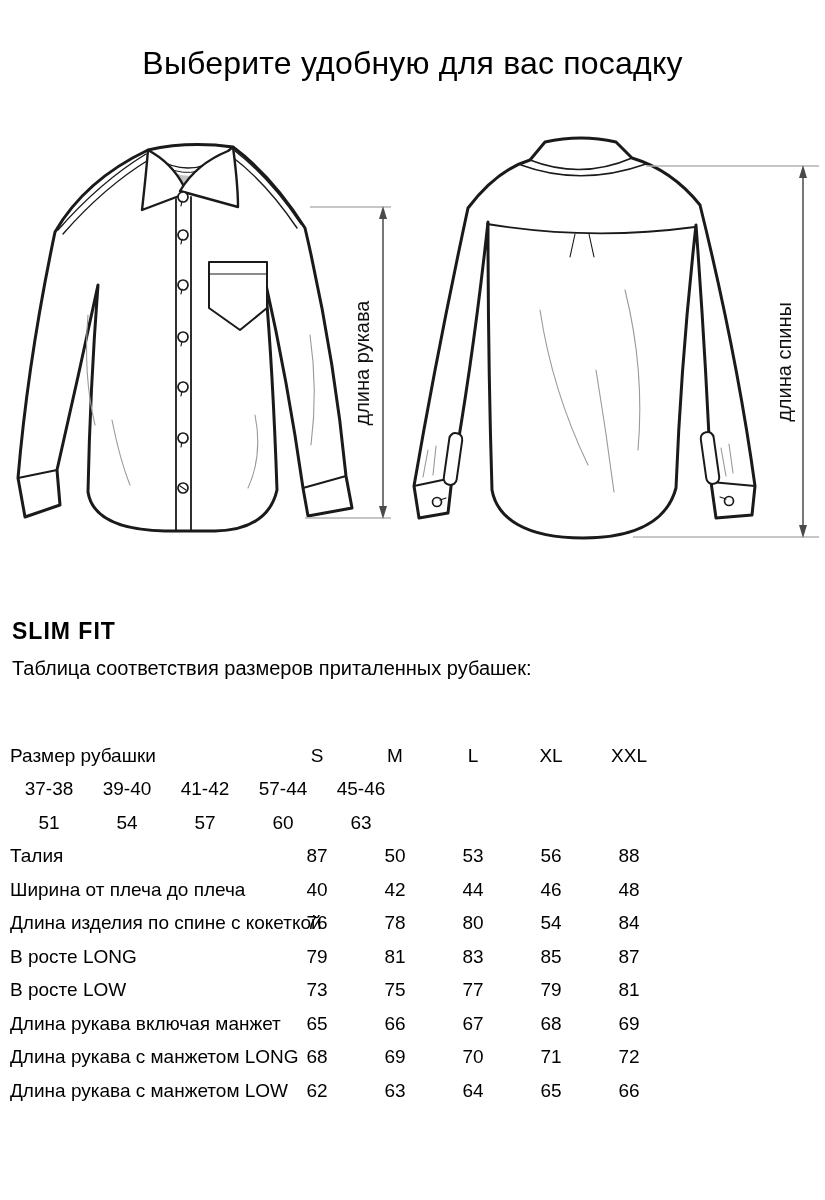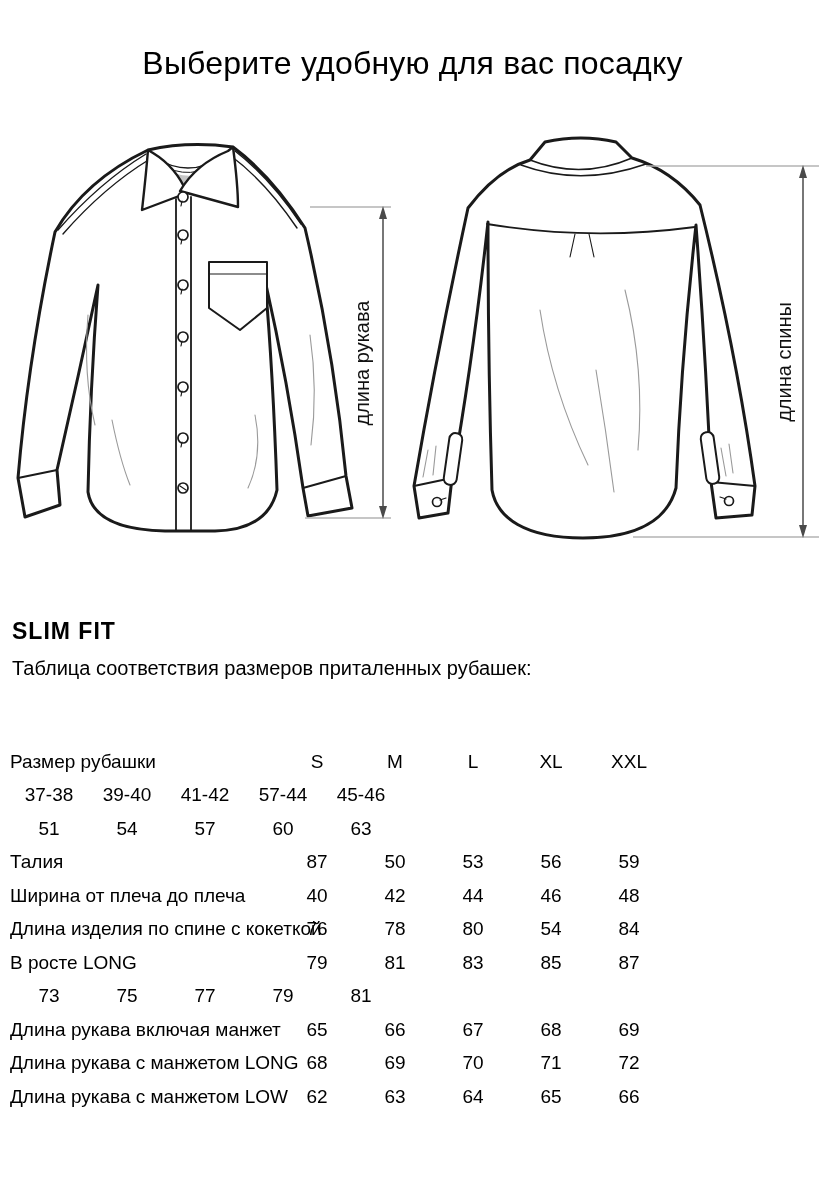--- a/index.html
+++ b/index.html
@@ -12,21 +12,21 @@
     position:absolute;top:46px;left:0;width:825px;text-align:center;
     font-size:32px;line-height:34px;font-weight:400;letter-spacing:.2px;
   }
   .diagram-wrap{position:absolute;top:120px;left:0;width:825px;height:480px;}
   .fit-heading{
     position:absolute;top:618px;left:12px;font-size:23px;font-weight:900;
     letter-spacing:1px;
   }
   .table-caption{position:absolute;top:657px;left:12px;font-size:20px;font-weight:400;}
   .size-table{position:absolute;top:739px;left:10px;width:660px;font-size:19px;}
-  .trow{display:flex;height:33.5px;align-items:flex-end;}
+  .trow{display:flex;height:33.5px;align-items:center;}
   .tlabel{width:268px;white-space:nowrap;}
   .tval{width:78px;text-align:center;}
   svg text{font-family:"Liberation Sans",sans-serif;}
 </style>
 </head>
 <body>
 
 <div class="page-title">Выберите удобную для вас посадку</div>
 
 <div class="diagram-wrap">
@@ -174,21 +174,21 @@
     <div class="tval">57</div>
     <div class="tval">60</div>
     <div class="tval">63</div>
   </div>
   <div class="trow">
     <div class="tlabel">Талия</div>
     <div class="tval">87</div>
     <div class="tval">50</div>
     <div class="tval">53</div>
     <div class="tval">56</div>
-    <div class="tval">59</div>
+    <div class="tval">88</div>
   </div>
   <div class="trow">
     <div class="tlabel">Ширина от плеча до плеча</div>
     <div class="tval">40</div>
     <div class="tval">42</div>
     <div class="tval">44</div>
     <div class="tval">46</div>
     <div class="tval">48</div>
   </div>
   <div class="trow">
@@ -201,20 +201,21 @@
   </div>
   <div class="trow">
     <div class="tlabel">В росте LONG</div>
     <div class="tval">79</div>
     <div class="tval">81</div>
     <div class="tval">83</div>
     <div class="tval">85</div>
     <div class="tval">87</div>
   </div>
   <div class="trow">
+    <div class="tlabel">В росте LOW</div>
     <div class="tval">73</div>
     <div class="tval">75</div>
     <div class="tval">77</div>
     <div class="tval">79</div>
     <div class="tval">81</div>
   </div>
   <div class="trow">
     <div class="tlabel">Длина рукава включая манжет</div>
     <div class="tval">65</div>
     <div class="tval">66</div>

